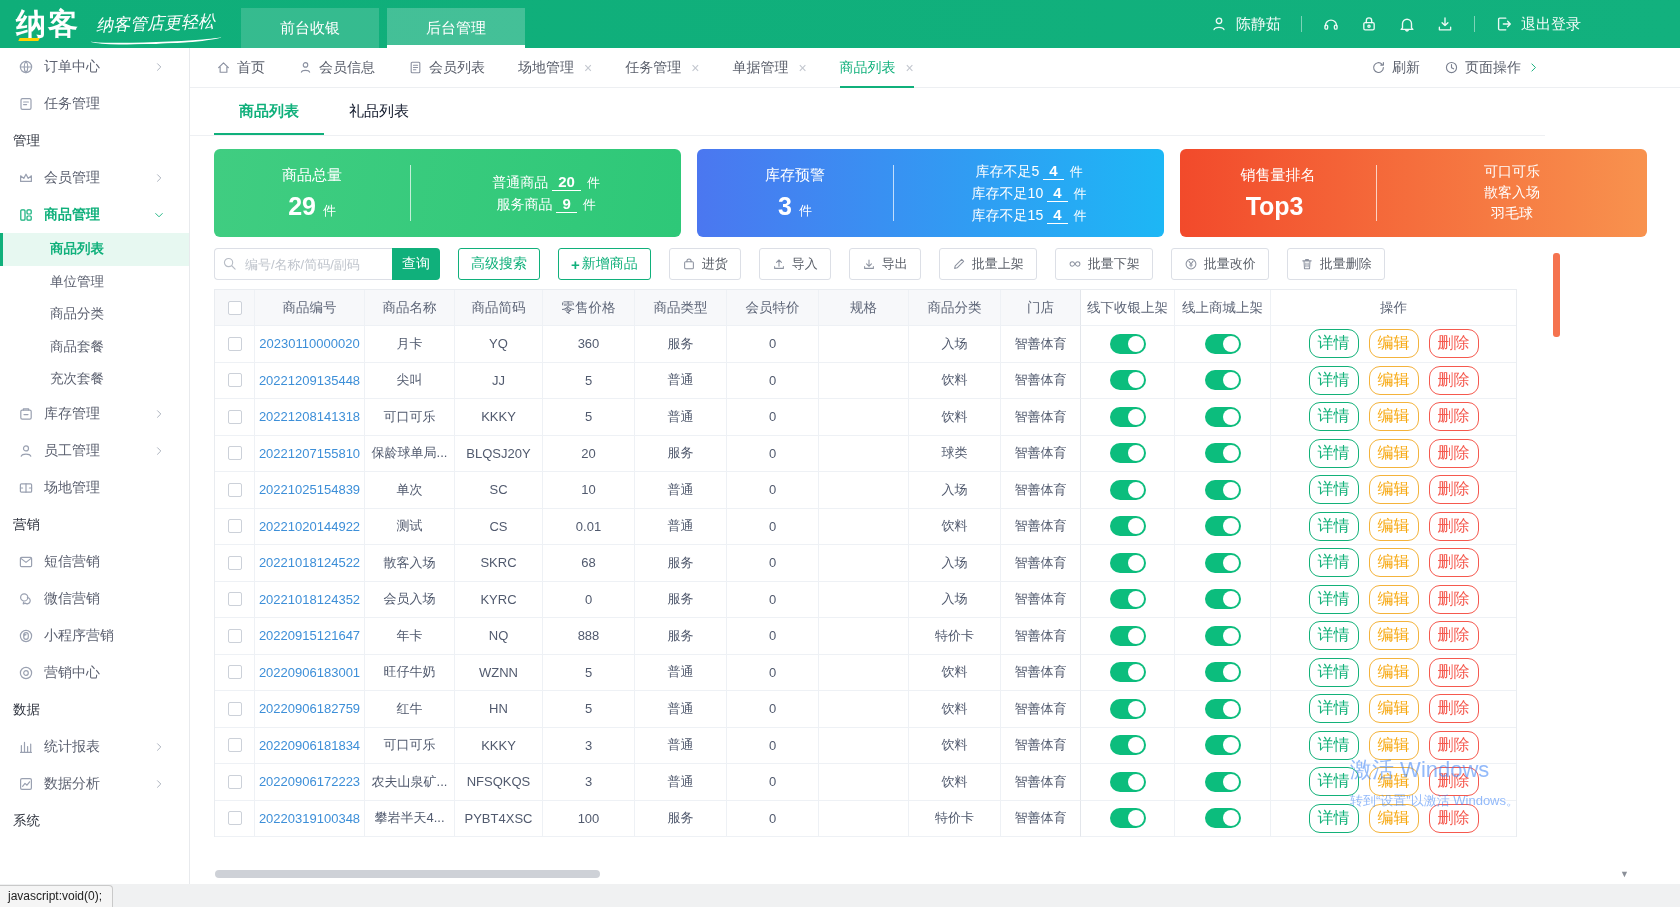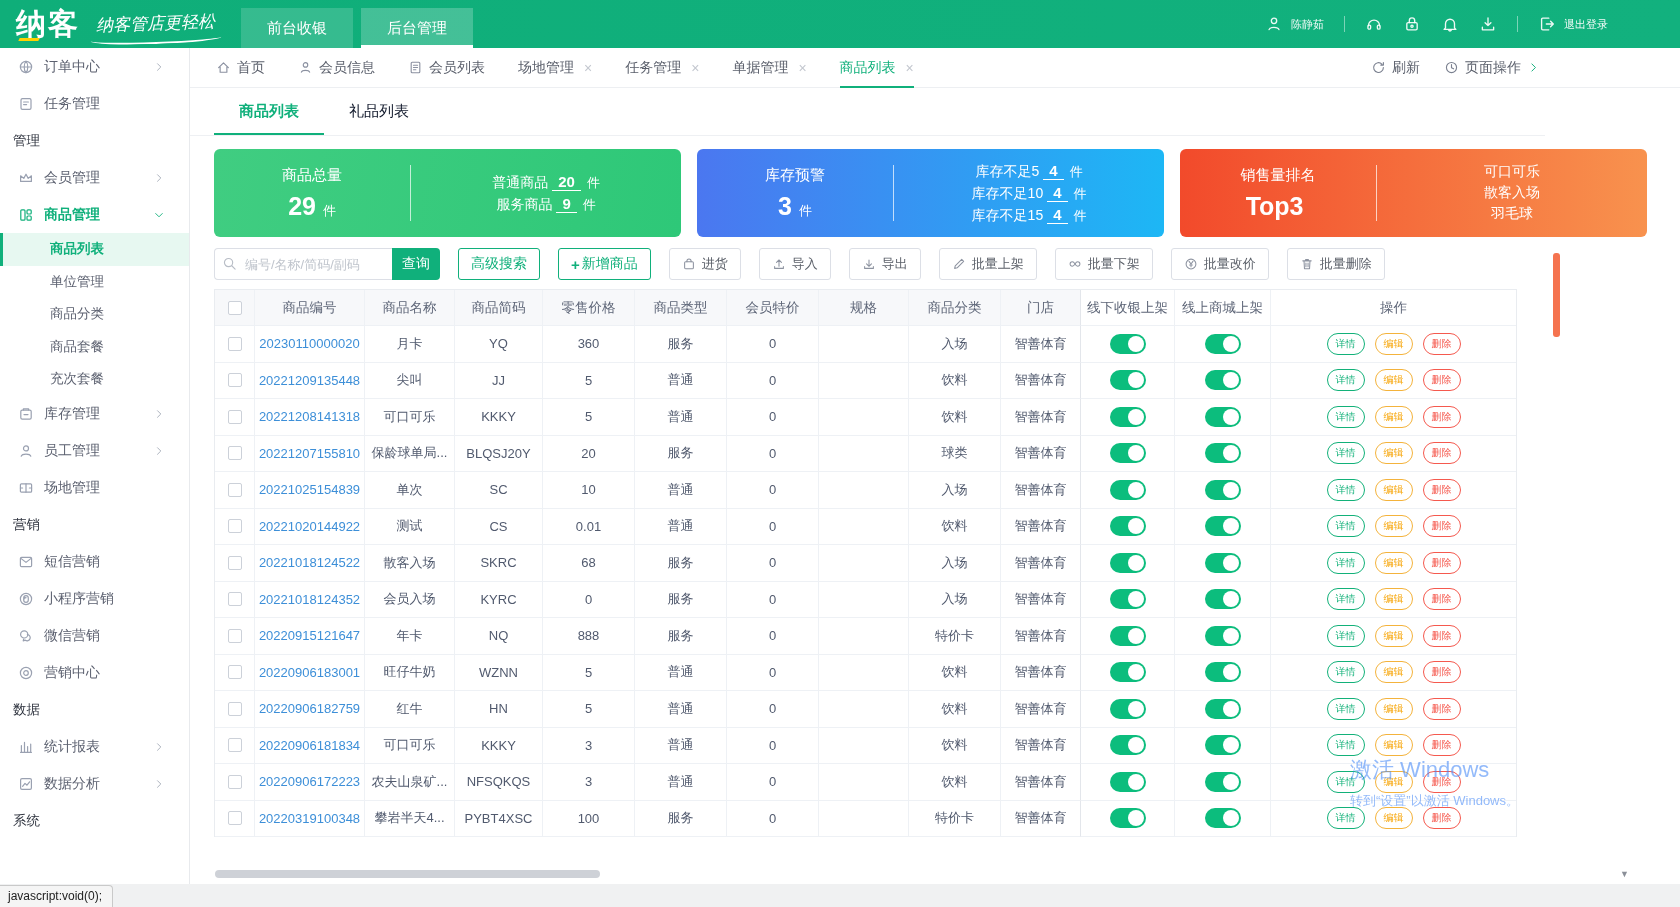--- a/index.html
+++ b/index.html
@@ -9,23 +9,23 @@
   .icon{display:inline-block;flex:none}
 
   
   .topbar{position:absolute;top:0;left:0;right:0;height:48px;background:linear-gradient(90deg,#0fae79,#12b17e);display:flex;align-items:flex-end;z-index:5}
   .brand{display:flex;align-items:center;height:48px;padding-left:16px;gap:16px}
   .logo{font-size:30px;font-weight:bold;color:#fff;letter-spacing:2px;position:relative;line-height:48px}
   .logo::after{content:"";position:absolute;left:3px;bottom:7px;width:20px;height:3px;background:#ffd200;transform:skewX(-25deg)}
   .slogan{font-style:italic;font-size:17px;color:#fff;position:relative;transform:rotate(-2deg);padding-bottom:2px}
   .slogan::after{content:"";position:absolute;left:-6px;right:-6px;bottom:-7px;height:8px;border-bottom:2px solid #fff;border-radius:0 0 60% 60%}
   .nav-tabs{display:flex;margin-left:26px;height:40px;gap:8px}
-  .nav-tab{min-width:92px;padding:0 26px;text-align:center;line-height:40px;font-size:15px;color:#fff;background:rgba(255,255,255,.16);cursor:pointer}
+  .nav-tab{min-width:92px;padding:0 39px;text-align:center;line-height:40px;font-size:15px;color:#fff;background:rgba(255,255,255,.16);cursor:pointer}
   .nav-tab.active{background:rgba(255,255,255,.22);box-shadow:inset 0 -3px 0 #fff}
-  .topbar-right{margin-left:auto;display:flex;align-items:center;gap:20px;height:48px;padding-right:72px;color:rgba(255,255,255,.95);font-size:11px}
+  .topbar-right{margin-left:auto;display:flex;align-items:center;gap:20px;height:48px;padding-right:99px;color:rgba(255,255,255,.95);font-size:15px}
   .topbar-right .icon{width:18px;height:18px;color:rgba(255,255,255,.92)}
   .tr-user{display:flex;align-items:center;gap:8px}
   .tr-logout{display:flex;align-items:center;gap:8px;cursor:pointer}
   .vsep{width:1px;height:16px;background:rgba(255,255,255,.45)}
 
   
   .sidebar{position:absolute;top:48px;left:0;width:190px;bottom:23px;background:#fff;border-right:1px solid #e8eaed;overflow:hidden;z-index:4}
   .side-item{height:37px;display:flex;align-items:center;padding:0 14px 0 18px;font-size:14px;color:#5c6170;cursor:pointer}
   .side-item .icon{width:16px;height:16px;margin-right:10px;color:#9aa1b1}
   .side-item .arrow{width:12px;height:12px;margin-left:auto;color:#a4aab8}
@@ -86,21 +86,21 @@
   .t-cell{display:flex;align-items:center;justify-content:center;border-right:1px solid #eef1f5;border-bottom:1px solid #eef1f5;font-size:13px;color:#515a6e;height:36.5px;overflow:hidden;white-space:nowrap}
   .t-cell:last-child{border-right:none}
   .t-head .t-cell{height:36px;background:#f7f8fa;color:#5d6577;font-size:13.5px}
   .t-head .t-cell.white{background:#fff}
   .t-head .t-cell.lb,.t-body .t-cell.lb{border-left:1px solid #e3e6eb;margin-left:-1px}
   .cb{width:14px;height:14px;border:1px solid #ccd1d9;border-radius:2px;background:#fff;cursor:pointer}
   .code{color:#3d8fd8;cursor:pointer}
   .toggle{width:36px;height:20px;border-radius:10px;background:#0cbd7d;position:relative;cursor:pointer}
   .toggle::after{content:"";position:absolute;right:2px;top:2px;width:16px;height:16px;border-radius:50%;background:#fff}
   .ops{display:flex;gap:10px;justify-content:center}
-  .abtn{padding:3px 8px;border-radius:11px;font-size:10px;background:#fff;border:1px solid;cursor:pointer;font-family:inherit}
+  .abtn{padding:3px 8px;border-radius:11px;font-size:16px;background:#fff;border:1px solid;cursor:pointer;font-family:inherit}
   .abtn.detail{color:#12b179;border-color:#12b179}
   .abtn.edit{color:#f7a70d;border-color:#f4b33c}
   .abtn.del{color:#f5594e;border-color:#f5594e}
 
   
   .watermark{position:absolute;left:1350px;top:755px;color:#3b82f6;opacity:.55;z-index:6;pointer-events:none}
   .watermark .l1{font-size:22px}
   .watermark .l2{font-size:13px;margin-top:7px}
   .vthumb{position:absolute;left:1553px;top:253px;width:7px;height:84px;background:#f4643c;border-radius:3px;opacity:.9;z-index:6}
   .varrow{position:absolute;left:1620px;top:869px;font-size:9px;color:#8a8f98;z-index:6}
@@ -284,34 +284,34 @@
           <svg viewBox="0 0 16 16" fill="none" stroke="currentColor" stroke-width="1.2" stroke-linecap="round" stroke-linejoin="round">
             <rect x="2.4" y="3.4" width="11.2" height="9.2" rx="1.2"></rect>
             <path d="M3.2 4.6 8 8.4l4.8-3.8"></path>
           </svg>
         </span>
         <span>短信营销</span>
       </div>
       <div class="side-item">
         <span class="icon">
           <svg viewBox="0 0 16 16" fill="none" stroke="currentColor" stroke-width="1.2" stroke-linecap="round" stroke-linejoin="round">
+            <circle cx="6.2" cy="6.4" r="3.6"></circle>
+            <path d="M9.4 6.6a3.1 3.1 0 1 1-2.1 5.6L5.2 12.8l.5-1.8"></path>
+          </svg>
+        </span>
+        <span>微信营销</span>
+      </div>
+      <div class="side-item">
+        <span class="icon">
+          <svg viewBox="0 0 16 16" fill="none" stroke="currentColor" stroke-width="1.2" stroke-linecap="round" stroke-linejoin="round">
             <circle cx="8" cy="8" r="5.6"></circle>
             <path d="M5.7 9.3V7a2.3 2.3 0 0 1 4.6 0v2a2.3 2.3 0 1 1-2.3-2.3"></path>
           </svg>
         </span>
         <span>小程序营销</span>
-      </div>
-      <div class="side-item">
-        <span class="icon">
-          <svg viewBox="0 0 16 16" fill="none" stroke="currentColor" stroke-width="1.2" stroke-linecap="round" stroke-linejoin="round">
-            <circle cx="6.2" cy="6.4" r="3.6"></circle>
-            <path d="M9.4 6.6a3.1 3.1 0 1 1-2.1 5.6L5.2 12.8l.5-1.8"></path>
-          </svg>
-        </span>
-        <span>微信营销</span>
       </div>
       <div class="side-item">
         <span class="icon">
           <svg viewBox="0 0 16 16" fill="none" stroke="currentColor" stroke-width="1.2" stroke-linecap="round" stroke-linejoin="round">
             <circle cx="8" cy="8" r="5.6"></circle>
             <circle cx="8" cy="8" r="2.3"></circle>
           </svg>
         </span>
         <span>营销中心</span>
       </div>

